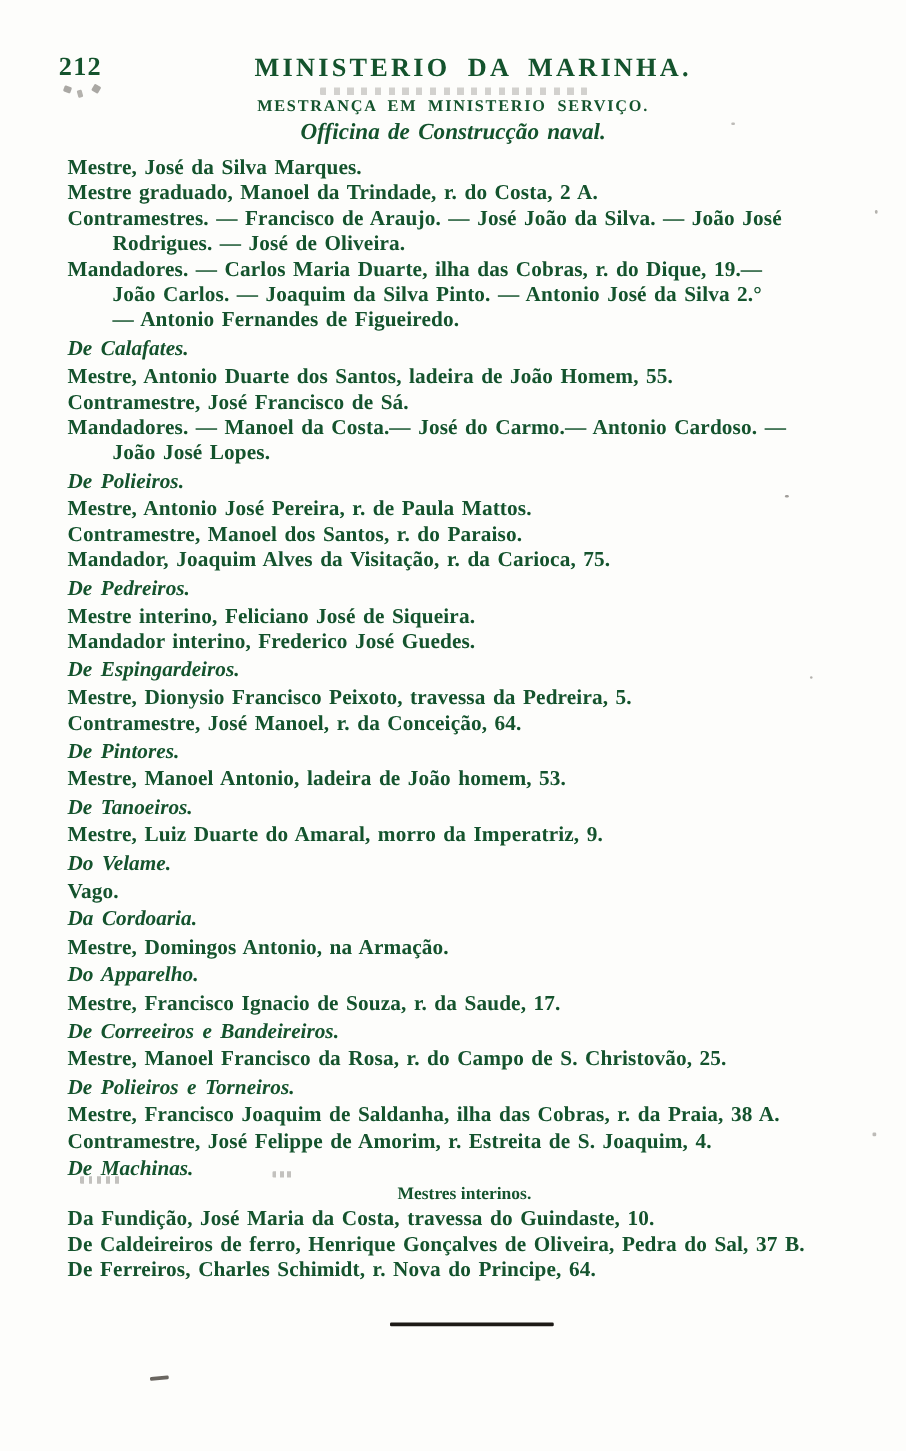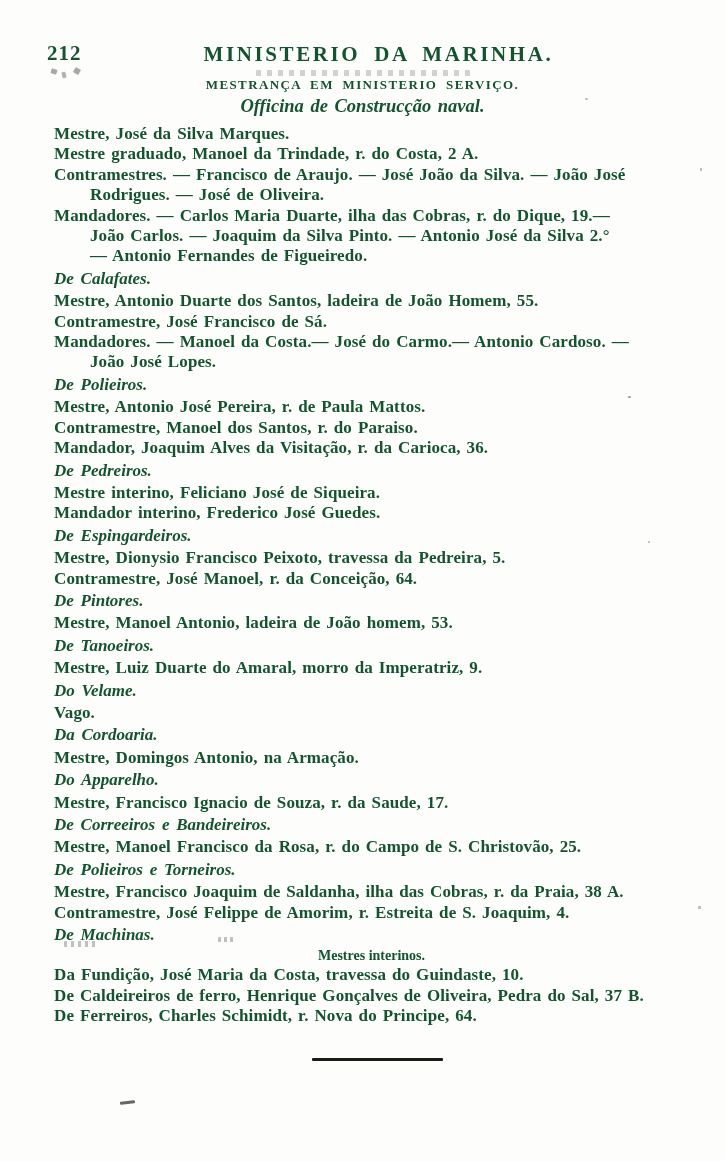--- a/index.html
+++ b/index.html
@@ -102,21 +102,21 @@
       <div class="line body indent">João Carlos. — Joaquim da Silva Pinto. — Antonio José da Silva 2.°</div>
       <div class="line body indent">— Antonio Fernandes de Figueiredo.</div>
       <div class="line heading">De Calafates.</div>
       <div class="line body">Mestre, Antonio Duarte dos Santos, ladeira de João Homem, 55.</div>
       <div class="line body">Contramestre, José Francisco de Sá.</div>
       <div class="line body">Mandadores. — Manoel da Costa.— José do Carmo.— Antonio Cardoso. —</div>
       <div class="line body indent">João José Lopes.</div>
       <div class="line heading">De Polieiros.</div>
       <div class="line body">Mestre, Antonio José Pereira, r. de Paula Mattos.</div>
       <div class="line body">Contramestre, Manoel dos Santos, r. do Paraiso.</div>
-      <div class="line body">Mandador, Joaquim Alves da Visitação, r. da Carioca, 36.</div>
+      <div class="line body">Mandador, Joaquim Alves da Visitação, r. da Carioca, 75.</div>
       <div class="line heading">De Pedreiros.</div>
       <div class="line body">Mestre interino, Feliciano José de Siqueira.</div>
       <div class="line body">Mandador interino, Frederico José Guedes.</div>
       <div class="line heading">De Espingardeiros.</div>
       <div class="line body">Mestre, Dionysio Francisco Peixoto, travessa da Pedreira, 5.</div>
       <div class="line body">Contramestre, José Manoel, r. da Conceição, 64.</div>
       <div class="line heading">De Pintores.</div>
       <div class="line body">Mestre, Manoel Antonio, ladeira de João homem, 53.</div>
       <div class="line heading">De Tanoeiros.</div>
       <div class="line body">Mestre, Luiz Duarte do Amaral, morro da Imperatriz, 9.</div>

